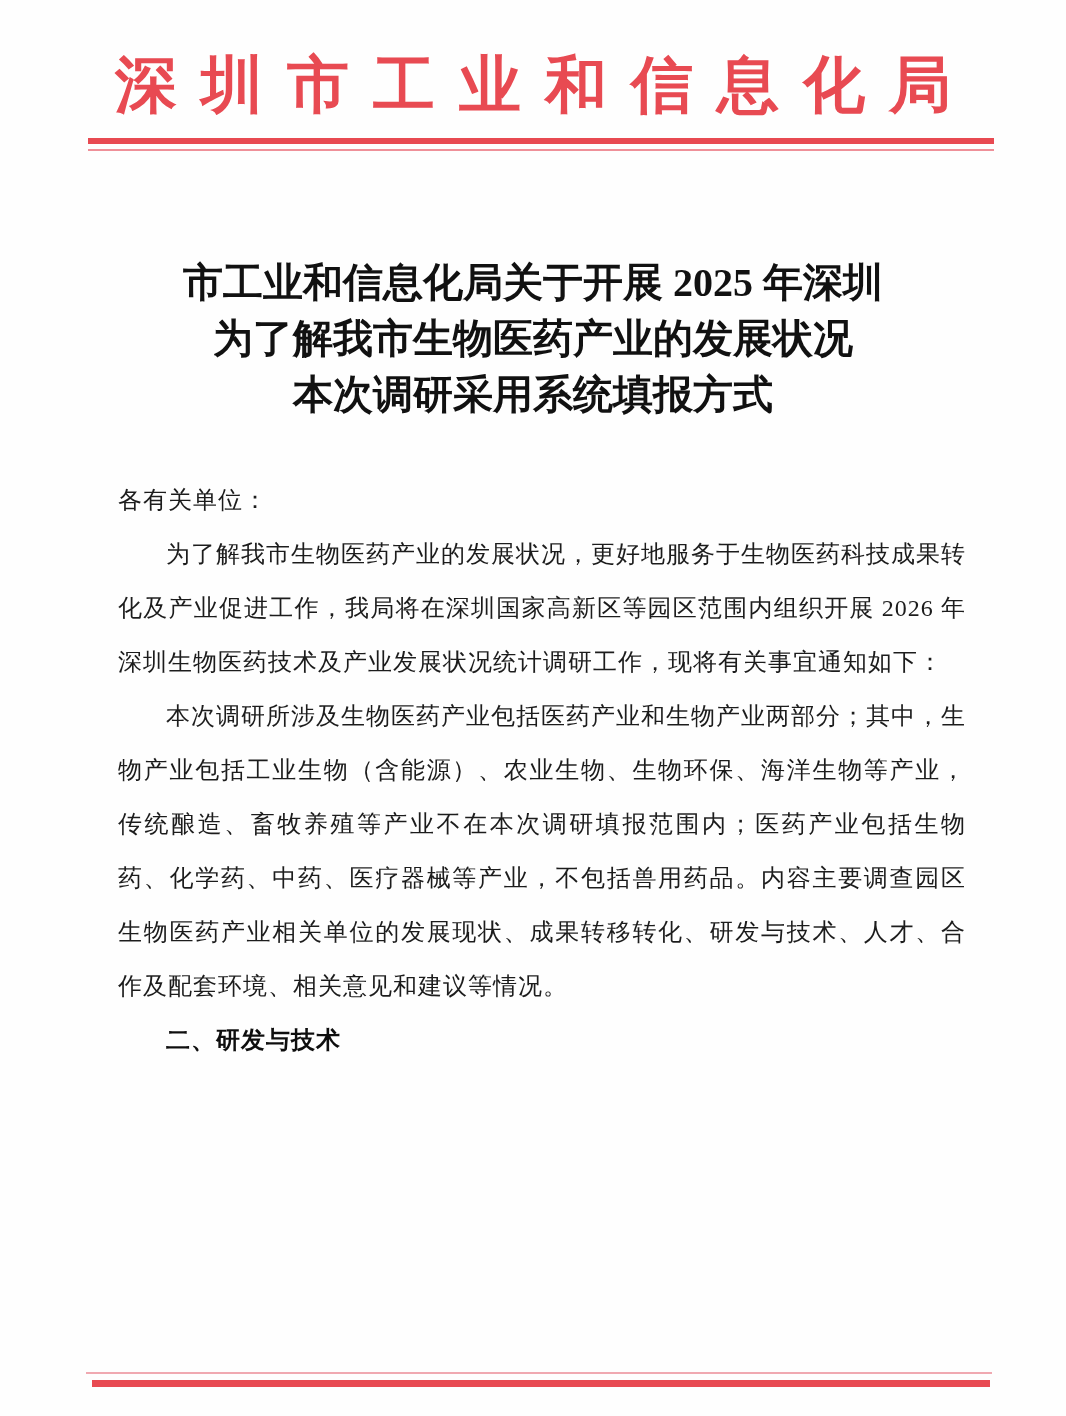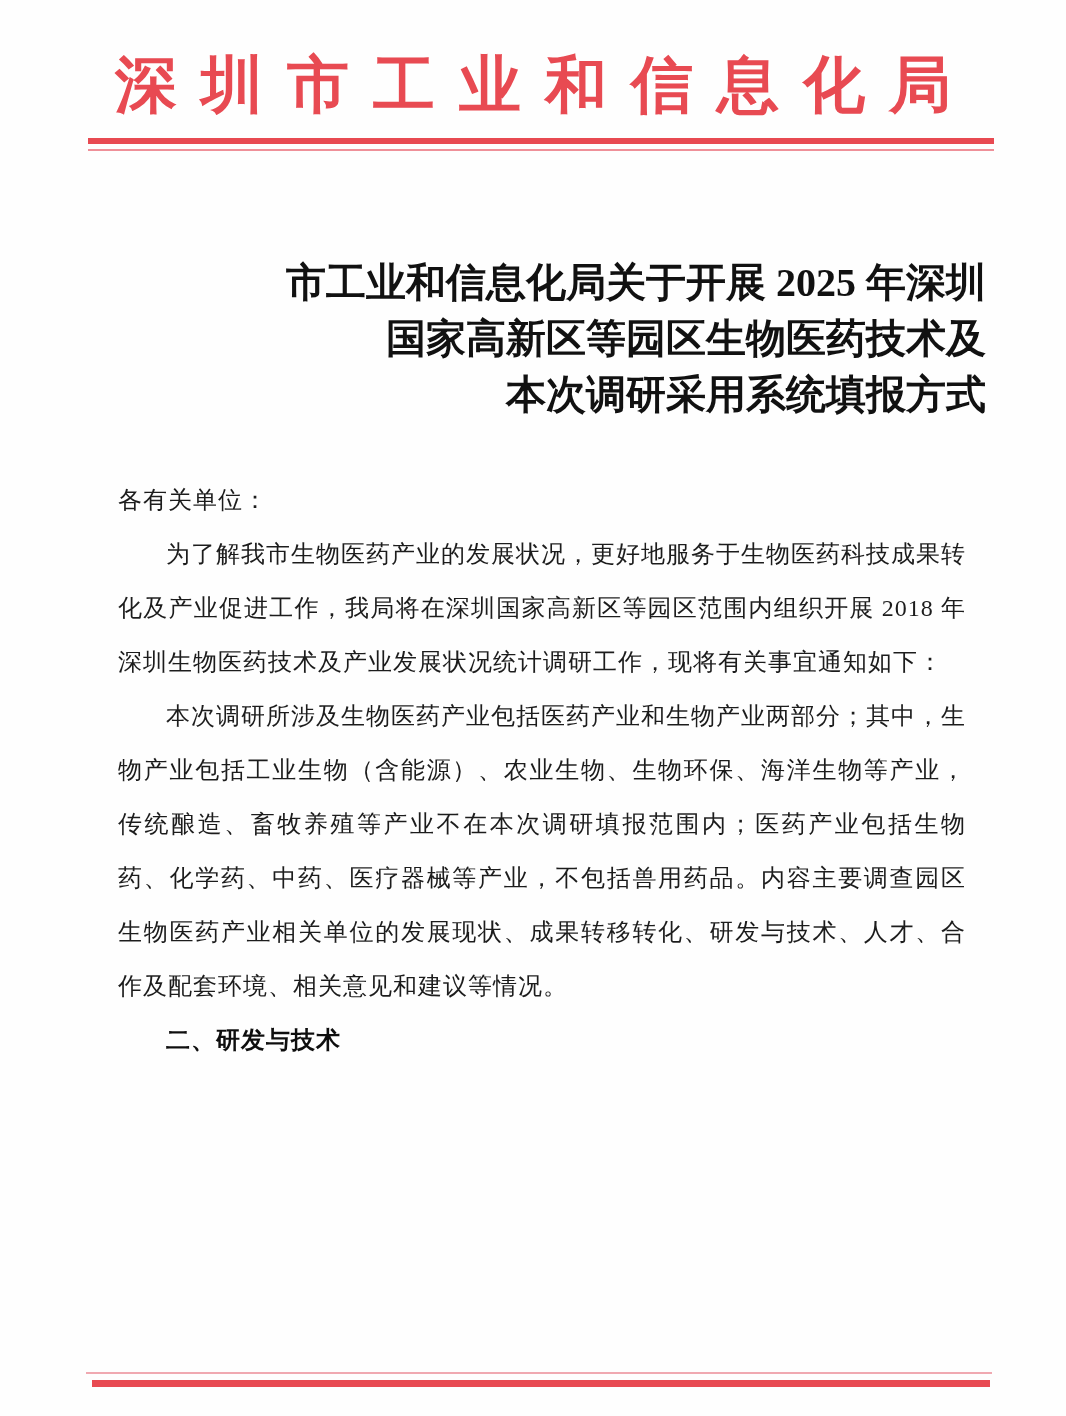--- a/index.html
+++ b/index.html
@@ -36,21 +36,21 @@
   }
   .rule-thin {
     margin: 5px 72px 0 88px;
     height: 2px;
     background: #ef9099;
   }
 
   
   .doc-title {
     margin: 104px 80px 0;
-    text-align: right;
+    text-align: center;
     font-family: "Liberation Serif", serif;
     font-weight: 700;
     font-size: 40px;
     line-height: 56px;
     color: #111111;
   }
 
   
   .doc-body {
     margin: 50px 100px 0 118px;
@@ -96,28 +96,28 @@
 <div class="page">
 
   <div class="letterhead">
     <div class="agency-name">深圳市工业和信息化局</div>
     <div class="rule-thick"></div>
     <div class="rule-thin"></div>
   </div>
 
   <h1 class="doc-title">
     <div>市工业和信息化局关于开展 2025 年深圳</div>
-    <div>国家高新区等园区生物医药技术及</div>
+    <div>为了解我市生物医药产业的发展状况</div>
     <div>本次调研采用系统填报方式</div>
   </h1>
 
   <div class="doc-body">
     <div class="salutation">各有关单位：</div>
 
-    <div class="para">为了解我市生物医药产业的发展状况，更好地服务于生物医药科技成果转化及产业促进工作，我局将在深圳国家高新区等园区范围内组织开展 2018 年深圳生物医药技术及产业发展状况统计调研工作，现将有关事宜通知如下：</div>
+    <div class="para">为了解我市生物医药产业的发展状况，更好地服务于生物医药科技成果转化及产业促进工作，我局将在深圳国家高新区等园区范围内组织开展 2026 年深圳生物医药技术及产业发展状况统计调研工作，现将有关事宜通知如下：</div>
 
 
     <div class="para">本次调研所涉及生物医药产业包括医药产业和生物产业两部分；其中，生物产业包括工业生物（含能源）、农业生物、生物环保、海洋生物等产业，传统酿造、畜牧养殖等产业不在本次调研填报范围内；医药产业包括生物药、化学药、中药、医疗器械等产业，不包括兽用药品。内容主要调查园区生物医药产业相关单位的发展现状、成果转移转化、研发与技术、人才、合作及配套环境、相关意见和建议等情况。</div>
 
     <div class="section-heading">二、研发与技术</div>
 
   </div>
 
   <div class="bottom-rule-thin"></div>
   <div class="bottom-rule-thick"></div>

